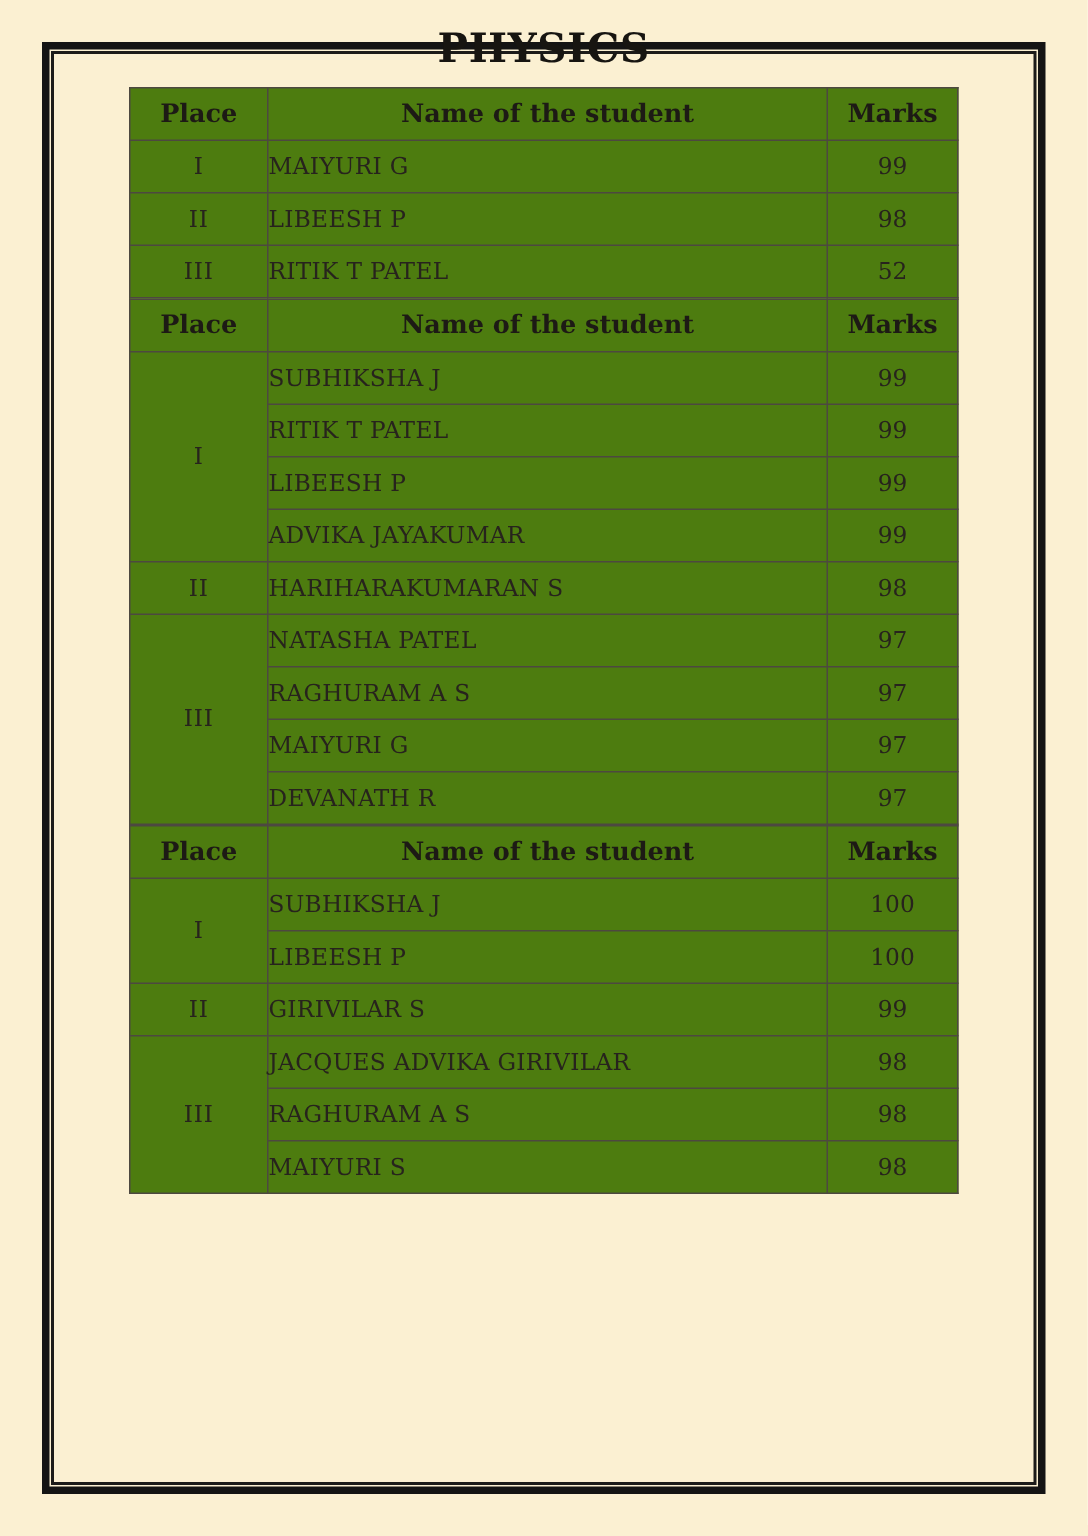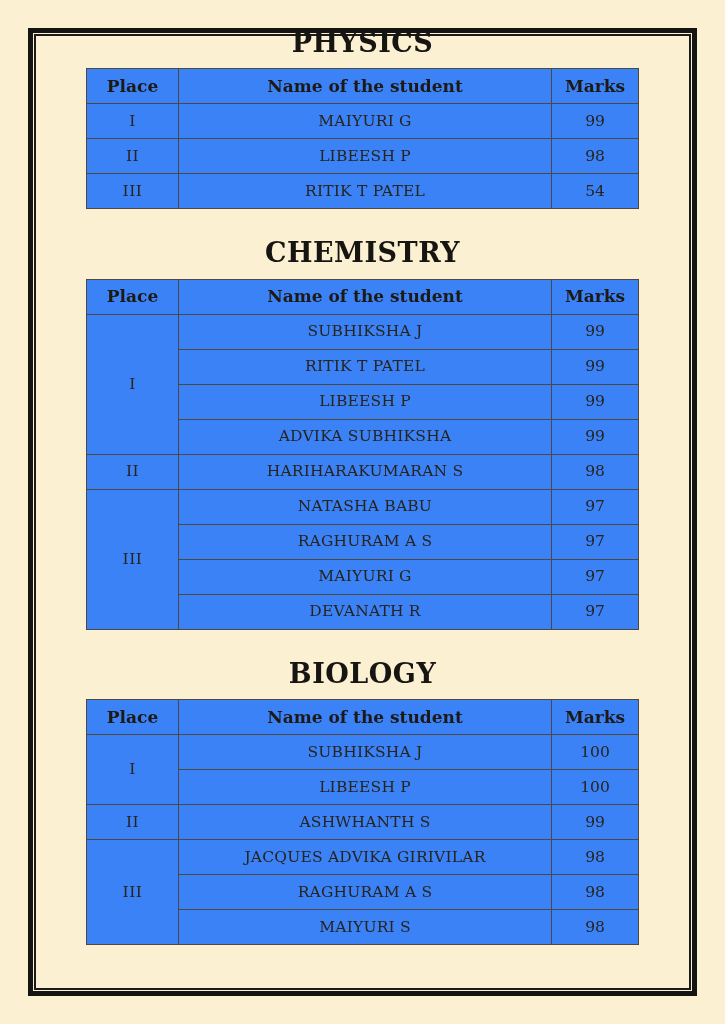--- a/index.html
+++ b/index.html
@@ -21,63 +21,63 @@
     border: 5px solid #141414;
     pointer-events: none;
   }
   .frame-inner {
     position: absolute;
     top: 1px; left: 1px; right: 1px; bottom: 1px;
     border: 2px solid #1c1b19;
   }
   .content {
     position: relative;
-    padding-top: 29px;
+    padding-top: 19px;
   }
   .section { margin: 0; }
   .section + .section { margin-top: 0; }
   .section-title {
     margin: 0 0 11px 0;
     text-align: center;
     font-size: 27px;
     font-weight: bold;
     letter-spacing: 0.5px;
     color: #171511;
     line-height: 1.05;
   }
   .section:not(:first-child) .section-title {
     margin-top: 30px;
   }
   table.results {
     width: 552px;
     margin: 0 auto;
     border-collapse: collapse;
     table-layout: fixed;
-    background: #3b82f6;
+    background: #4d7c0f;
   }
   table.results th,
   table.results td {
     border: 1.2px solid #4d4840;
     height: 34px;
     padding: 0;
     font-size: 15.5px;
     line-height: 1.1;
   }
   table.results th {
     font-size: 17px;
     font-weight: bold;
     text-align: center;
     color: #1d1a15;
   }
   td.place-cell {
     text-align: center;
     letter-spacing: 0.5px;
   }
   td.name-cell {
-    text-align: center;
+    text-align: left;
     padding-left: 12px;
     letter-spacing: 0.2px;
   }
   td.marks-cell {
     text-align: center;
   }
 </style>
 </head>
 <body>
 
@@ -108,28 +108,27 @@
               <td class="marks-cell">99</td>
             </tr>
             <tr>
               <td class="place-cell" rowspan="1">II</td>
               <td class="name-cell">LIBEESH P</td>
               <td class="marks-cell">98</td>
             </tr>
             <tr>
               <td class="place-cell" rowspan="1">III</td>
               <td class="name-cell">RITIK T PATEL</td>
-              <td class="marks-cell">54</td>
+              <td class="marks-cell">52</td>
             </tr>
           </tbody>
     </table>
   </div>
 
   <div class="section">
-    <h1 class="section-title">CHEMISTRY</h1>
     <table class="results">
       <colgroup>
         <col style="width:92px">
         <col style="width:373px">
         <col style="width:87px">
       </colgroup>
       <thead>
         <tr>
           <th>Place</th>
           <th>Name of the student</th>
@@ -144,51 +143,50 @@
             </tr>
             <tr>
               <td class="name-cell">RITIK T PATEL</td>
               <td class="marks-cell">99</td>
             </tr>
             <tr>
               <td class="name-cell">LIBEESH P</td>
               <td class="marks-cell">99</td>
             </tr>
             <tr>
-              <td class="name-cell">ADVIKA SUBHIKSHA</td>
+              <td class="name-cell">ADVIKA JAYAKUMAR</td>
               <td class="marks-cell">99</td>
             </tr>
             <tr>
               <td class="place-cell" rowspan="1">II</td>
               <td class="name-cell">HARIHARAKUMARAN S</td>
               <td class="marks-cell">98</td>
             </tr>
             <tr>
               <td class="place-cell" rowspan="4">III</td>
-              <td class="name-cell">NATASHA BABU</td>
+              <td class="name-cell">NATASHA PATEL</td>
               <td class="marks-cell">97</td>
             </tr>
             <tr>
               <td class="name-cell">RAGHURAM A S</td>
               <td class="marks-cell">97</td>
             </tr>
             <tr>
               <td class="name-cell">MAIYURI G</td>
               <td class="marks-cell">97</td>
             </tr>
             <tr>
               <td class="name-cell">DEVANATH R</td>
               <td class="marks-cell">97</td>
             </tr>
           </tbody>
     </table>
   </div>
 
   <div class="section">
-    <h1 class="section-title">BIOLOGY</h1>
     <table class="results">
       <colgroup>
         <col style="width:92px">
         <col style="width:373px">
         <col style="width:87px">
       </colgroup>
       <thead>
         <tr>
           <th>Place</th>
           <th>Name of the student</th>
@@ -200,21 +198,21 @@
               <td class="place-cell" rowspan="2">I</td>
               <td class="name-cell">SUBHIKSHA J</td>
               <td class="marks-cell">100</td>
             </tr>
             <tr>
               <td class="name-cell">LIBEESH P</td>
               <td class="marks-cell">100</td>
             </tr>
             <tr>
               <td class="place-cell" rowspan="1">II</td>
-              <td class="name-cell">ASHWHANTH S</td>
+              <td class="name-cell">GIRIVILAR S</td>
               <td class="marks-cell">99</td>
             </tr>
             <tr>
               <td class="place-cell" rowspan="3">III</td>
               <td class="name-cell">JACQUES ADVIKA GIRIVILAR</td>
               <td class="marks-cell">98</td>
             </tr>
             <tr>
               <td class="name-cell">RAGHURAM A S</td>
               <td class="marks-cell">98</td>

